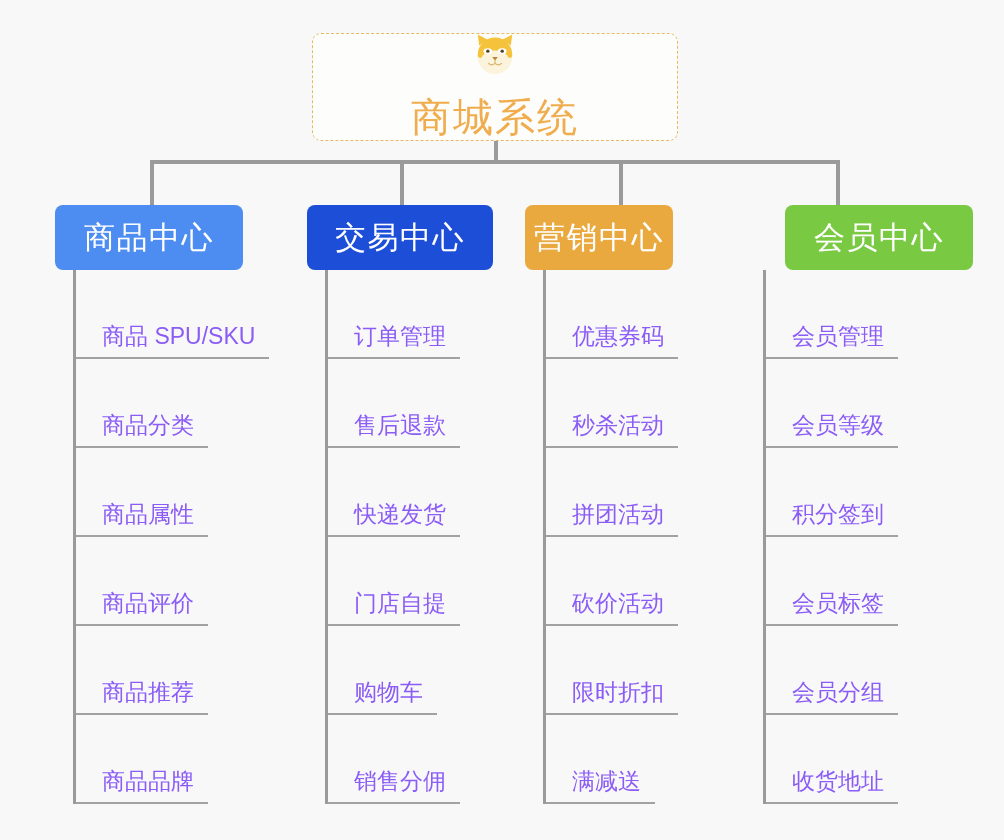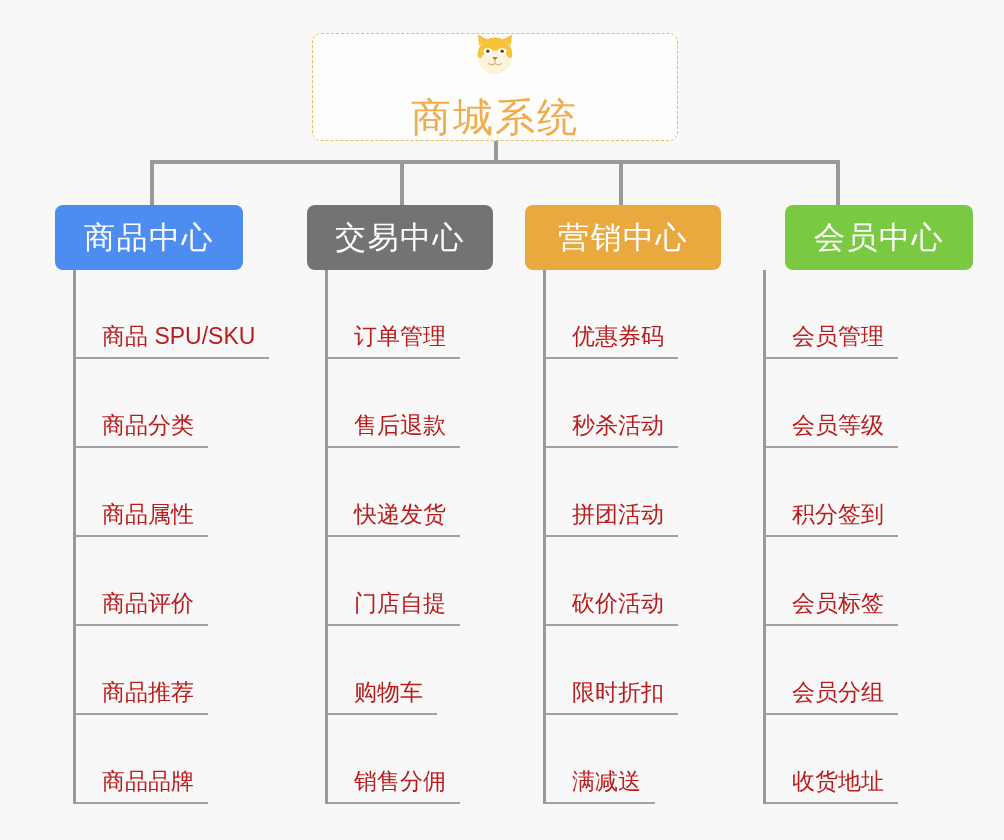--- a/index.html
+++ b/index.html
@@ -106,32 +106,32 @@
   .leaf-item {
     position: relative;
     height: 89px;
     display: flex;
     align-items: flex-end;
   }
   .leaf-underline {
     border-bottom: 2px solid #a2a2a2;
     padding: 0 14px 6px 26px;
     font-size: 23px;
-    color: #b91c1c;
+    color: #8b5cf6;
     white-space: nowrap;
     line-height: 1.2;
   }
 
   
   #col-0 { left: 55px; }
   #col-0 .cat-box { width: 188px; }
   #col-1 { left: 307px; }
   #col-1 .cat-box { width: 186px; }
   #col-2 { left: 525px; }
-  #col-2 .cat-box { width: 196px; }
+  #col-2 .cat-box { width: 148px; }
   #col-3 { left: 745px; }
   #col-3 .cat-box { width: 188px; }
 </style>
 </head>
 <body style="background: rgb(248, 248, 248);">
 
 <div id="mindmap">
 
   <div class="root-node" style="border-color: rgb(232, 184, 99); flex-direction: column;">
     <span class="root-emoji">
@@ -185,21 +185,21 @@
       <div class="leaf-item">
         <span class="leaf-underline">商品推荐</span>
       </div>
       <div class="leaf-item">
         <span class="leaf-underline">商品品牌</span>
       </div>
     </div>
   </div>
 
   <div class="column" id="col-1">
-    <div class="cat-box" style="background: #737373;">
+    <div class="cat-box" style="background: #1d4ed8;">
       <span>交易中心</span>
     </div>
     <div class="leaf-list">
       <div class="leaf-item">
         <span class="leaf-underline">订单管理</span>
       </div>
       <div class="leaf-item">
         <span class="leaf-underline">售后退款</span>
       </div>
       <div class="leaf-item">

